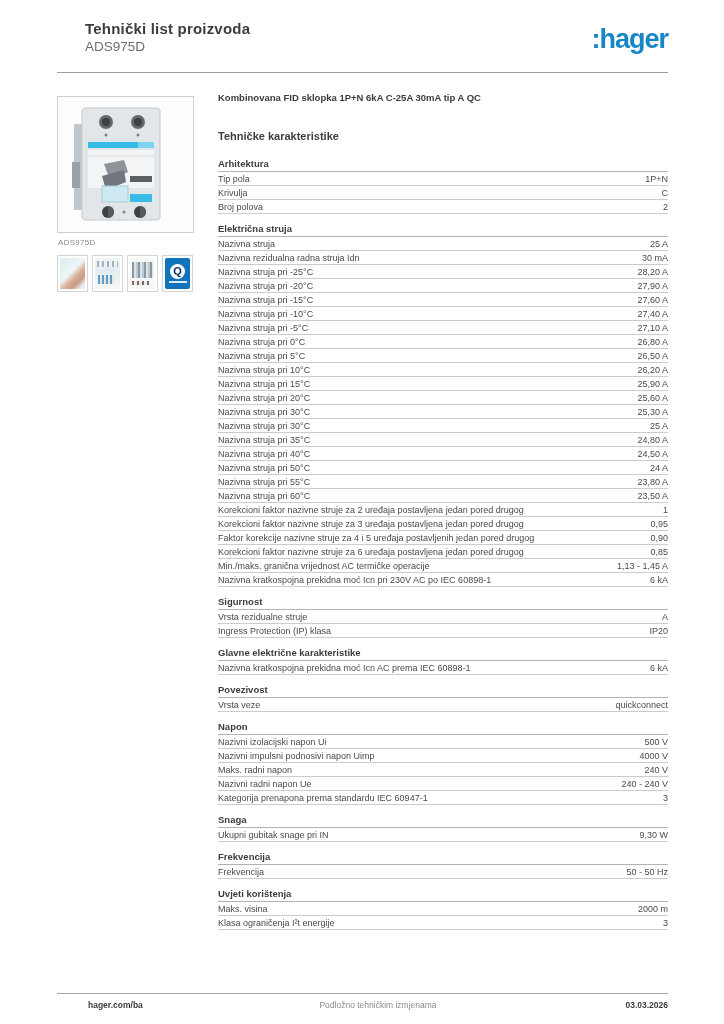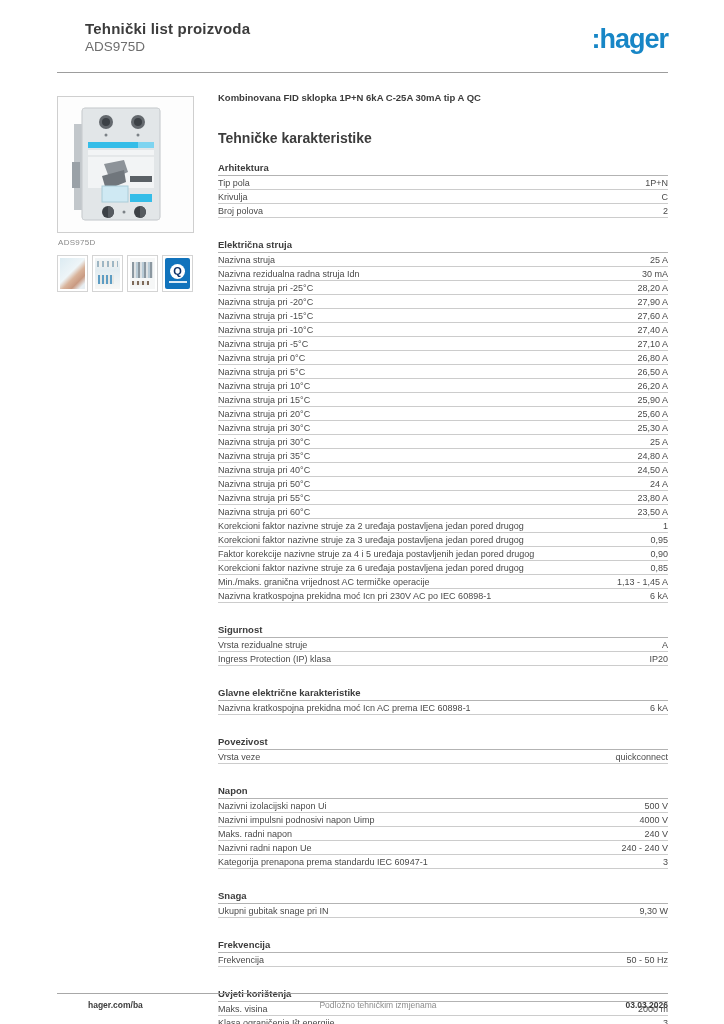--- a/index.html
+++ b/index.html
@@ -79,22 +79,22 @@
   .q-circle {
     width: 15px; height: 15px; border-radius: 50%;
     background: #ffffff; color: #0b2e66;
     font-size: 11px; font-weight: bold; line-height: 15px; text-align: center;
     font-family: "Liberation Sans", sans-serif;
   }
   .q-sub { margin-top: 2px; width: 18px; height: 2px; background: rgba(255,255,255,.85); }
 
   
   .product-title { font-size: 9.5px; font-weight: bold; color: #3c3c3c; margin: 2px 0 27px; }
-  .char-title { font-size: 14px; font-weight: bold; color: #3c3c3c; margin: 10px 0 16px; }
-  .section { margin-bottom: 21px; }
+  .char-title { font-size: 11px; font-weight: bold; color: #3c3c3c; margin: 10px 0 16px; }
+  .section { margin-bottom: 9px; }
   .section-title {
     font-size: 9.5px; font-weight: bold; color: #3c3c3c;
     padding-bottom: 2px;
     border-bottom: 1px solid #b3b3b3;
   }
   .row {
     display: flex; justify-content: space-between; align-items: flex-end;
     padding-top: 2px;
     border-bottom: 1px solid #cccccc;
     font-size: 9px; line-height: 11px; color: #4a4a4a;

